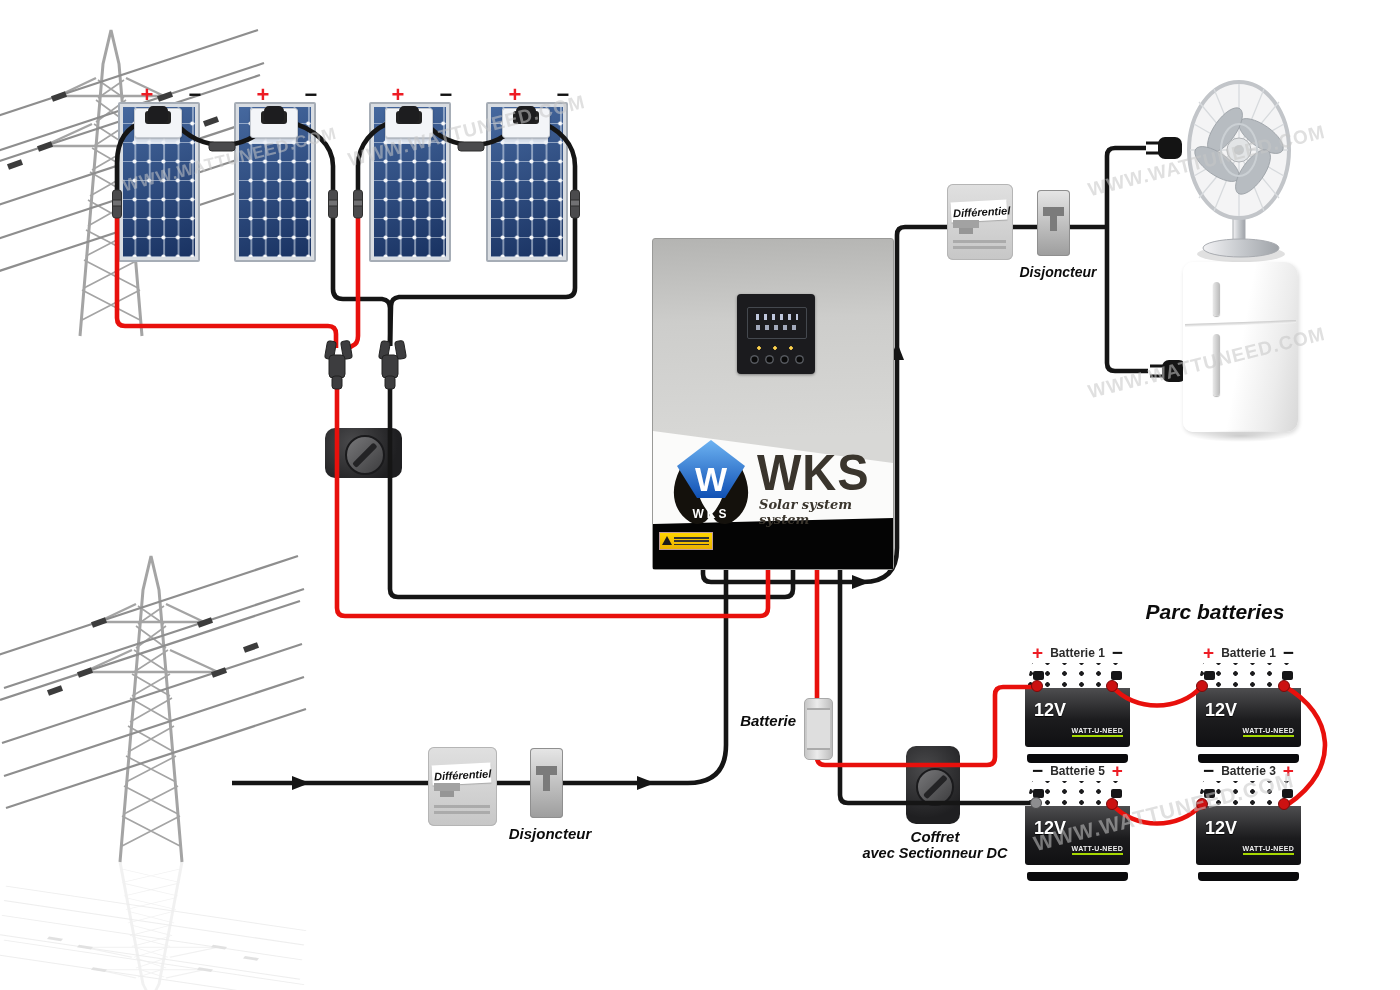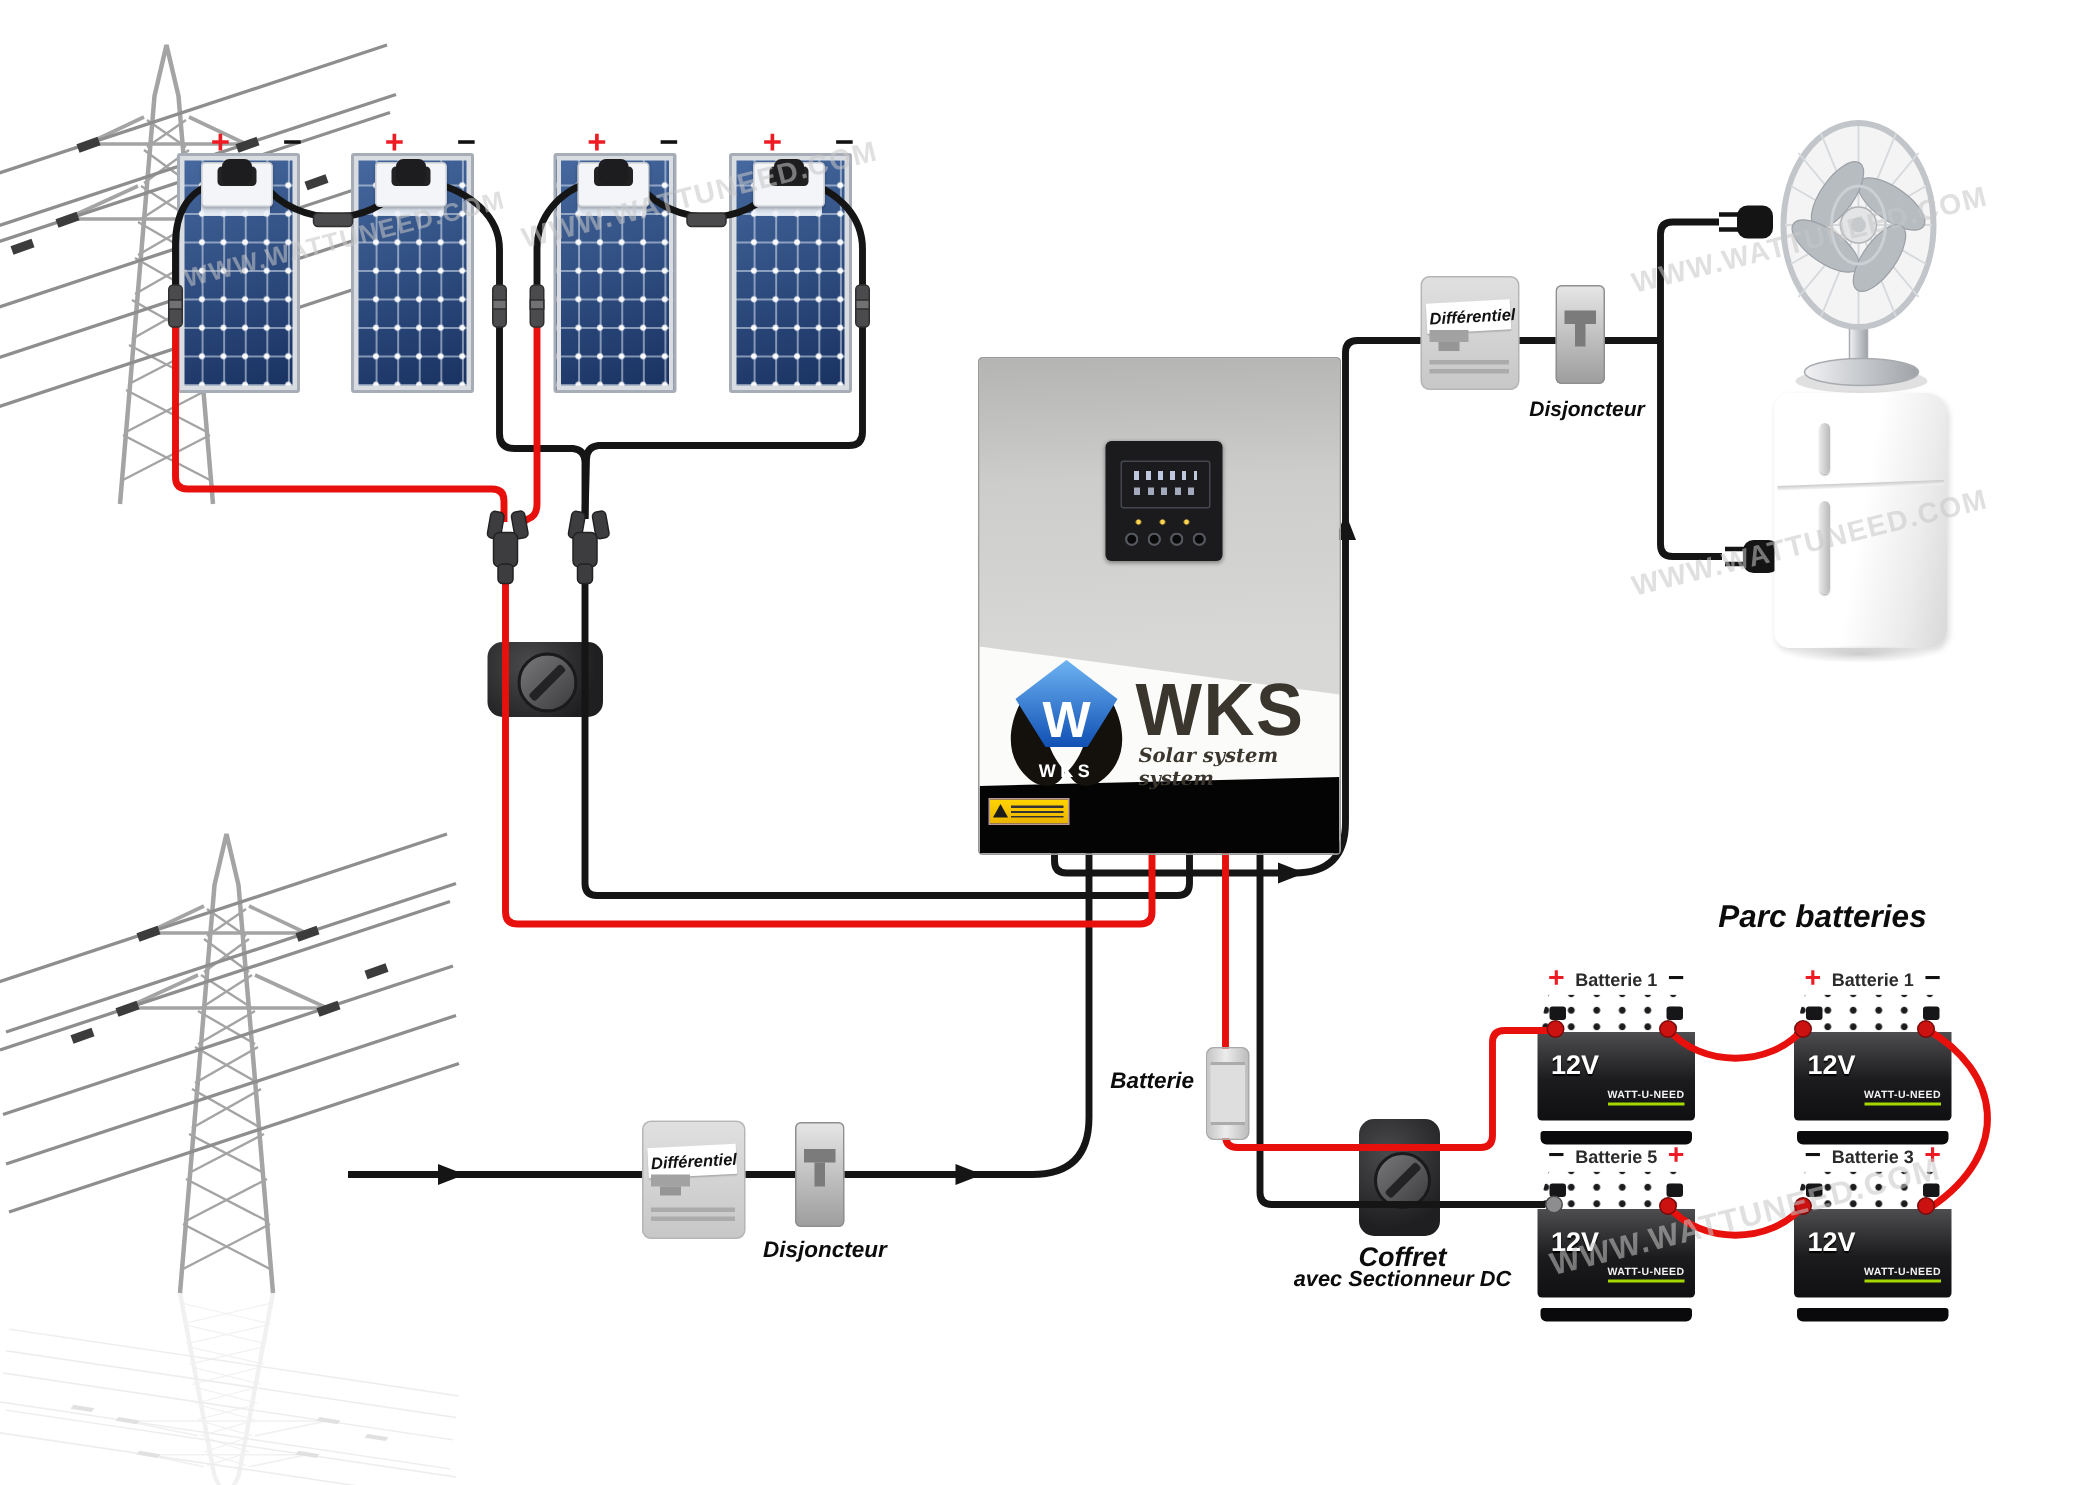--- a/index.html
+++ b/index.html
@@ -417,21 +417,21 @@
 
   <div class="abs fridge">
     <div class="seam"></div>
     <div class="h1"></div>
     <div class="h2"></div>
   </div>
 
   <div class="lbl" style="left:500px;top:826px;width:100px;font-size:15px;">Disjoncteur</div>
   <div class="lbl" style="left:1008px;top:265px;width:100px;font-size:14px;">Disjoncteur</div>
   <div class="lbl" style="left:740px;top:713px;width:56px;font-size:15px;text-align:right;">Batterie</div>
-  <div class="lbl" style="left:880px;top:829px;width:110px;font-size:18px;">Coffret</div>
+  <div class="lbl" style="left:880px;top:829px;width:110px;font-size:15px;">Coffret</div>
   <div class="lbl" style="left:845px;top:846px;width:180px;font-size:14.5px;font-style:italic;">avec Sectionneur DC</div>
   <div class="lbl" style="left:1100px;top:600px;width:230px;font-size:21px;">Parc batteries</div>
 
   <div class="wm" style="left:120px;top:150px;font-size:17px;">WWW.WATTUNEED.COM</div>
   <div class="wm" style="left:345px;top:120px;font-size:19px;">WWW.WATTUNEED.COM</div>
   <div class="wm" style="left:1085px;top:150px;font-size:19px;">WWW.WATTUNEED.COM</div>
   <div class="wm" style="left:1085px;top:352px;font-size:19px;">WWW.WATTUNEED.COM</div>
   <div class="wm" style="left:1030px;top:800px;font-size:21px;">WWW.WATTUNEED.COM</div>
 
 </div>

